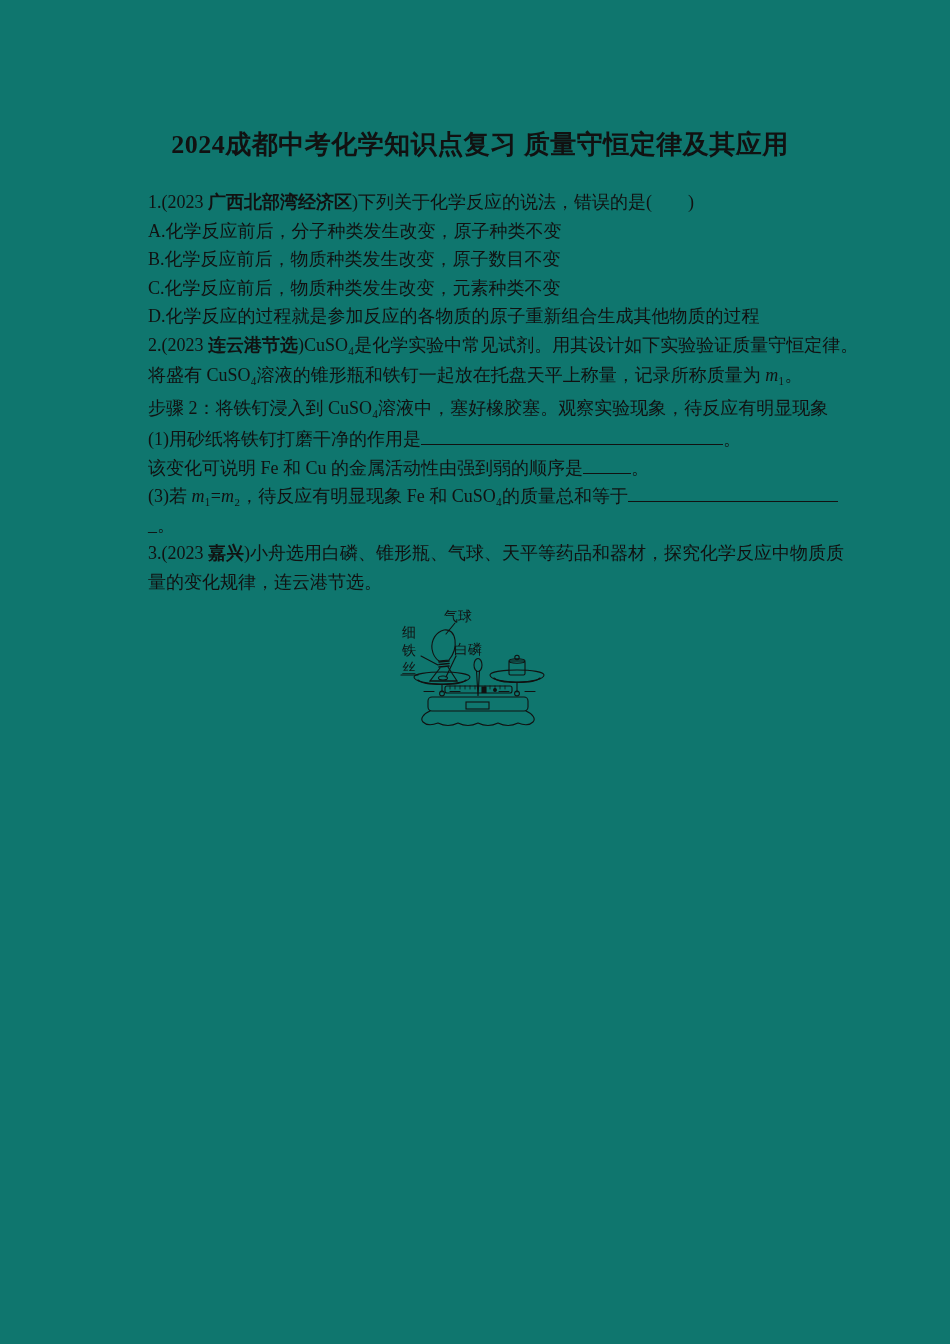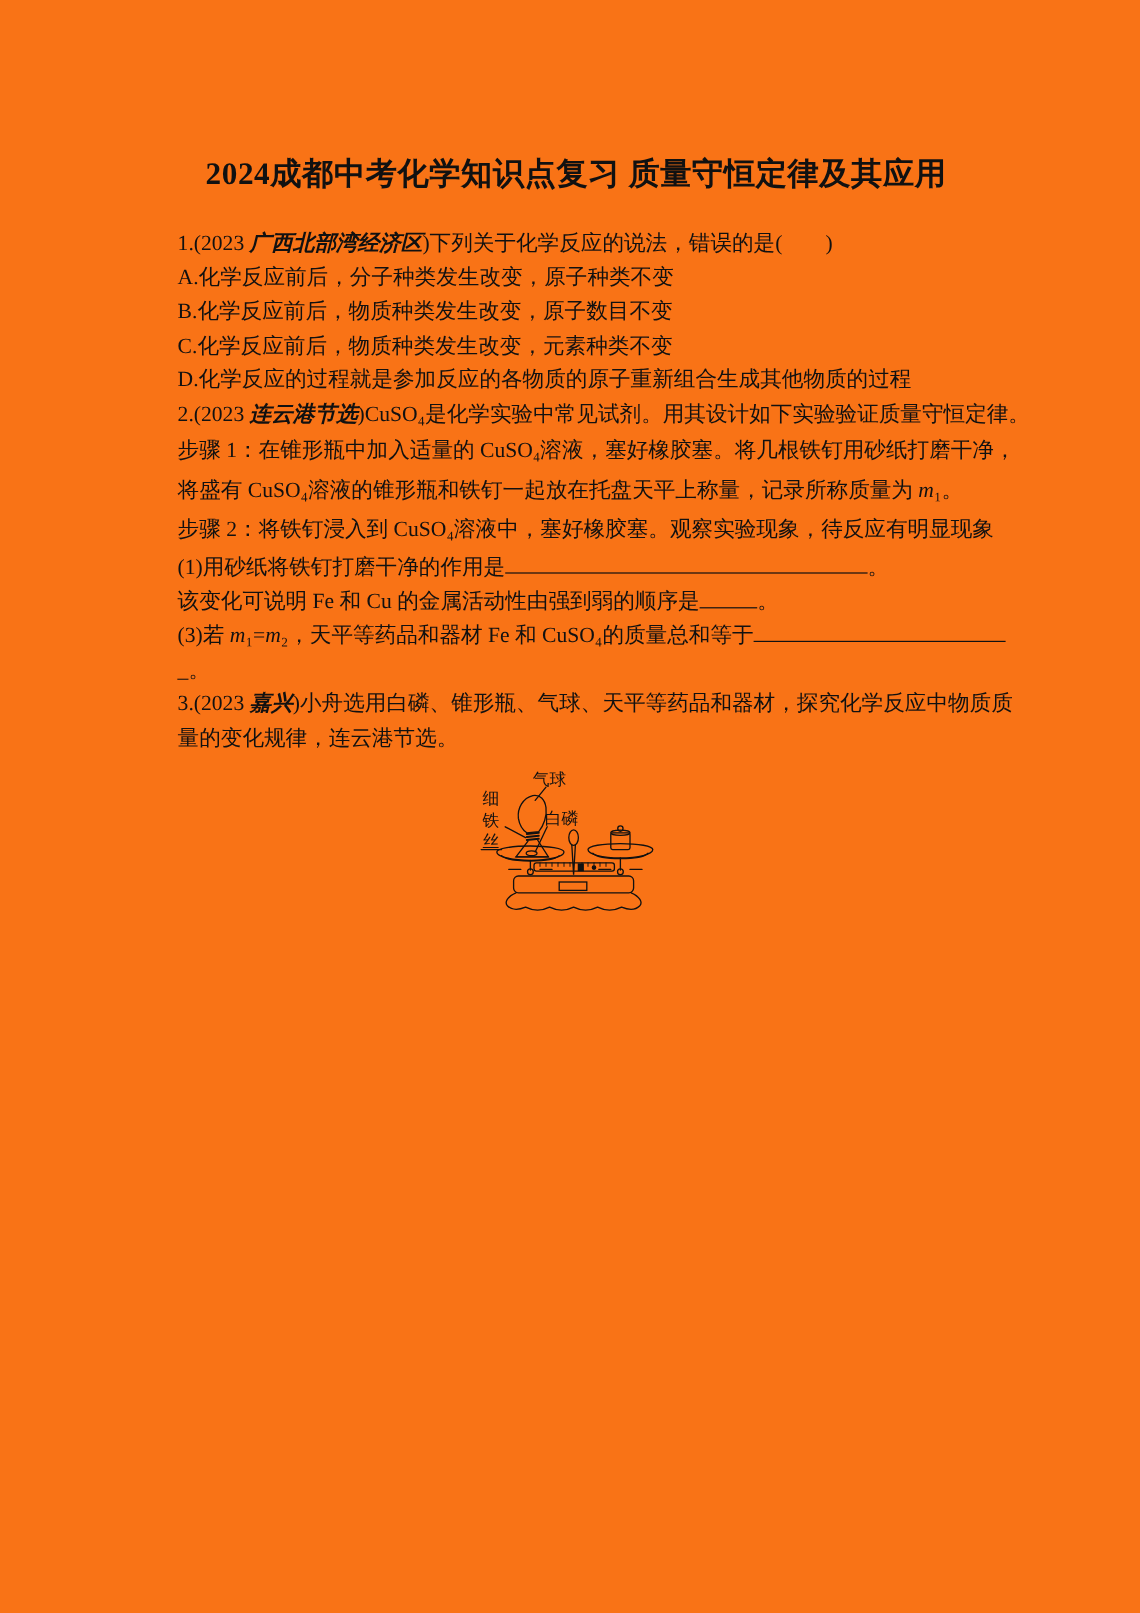--- a/index.html
+++ b/index.html
@@ -1,27 +1,27 @@
 <!DOCTYPE html>
 <html lang="zh"><head>
 <meta charset="utf-8">
 <style>
   html,body{margin:0;padding:0;background:#ffffff;}
   body{width:950px;height:1344px;position:relative;overflow:hidden;
        font-family:"Liberation Serif","DejaVu Serif",serif;color:#111;}
-  .page{position:absolute;left:0;top:0;width:950px;height:1344px;background:#f97316;}
+  .page{position:absolute;left:0;top:0;width:950px;height:1344px;background:#0f766e;}
   .content{position:absolute;left:148px;top:128px;width:664px;}
   .doc-title{font-size:26px;font-weight:bold;text-align:center;
              letter-spacing:0.5px;margin:0 0 26px 0;line-height:34px;}
   .section-head{font-family:"Liberation Sans","DejaVu Sans",sans-serif;
                 font-weight:bold;font-size:17.5px;margin:0 0 13px 0;line-height:24px;}
   .section-head .gap{display:inline-block;width:38px;}
   .line{font-size:18px;line-height:28.5px;white-space:nowrap;}
   .step{line-height:33px;}
-  .src{font-family:"Liberation Sans","DejaVu Sans",sans-serif;font-weight:bold;font-style:italic;}
+  .src{font-family:"Liberation Sans","DejaVu Sans",sans-serif;font-weight:bold;}
   .mi{font-style:italic;font-family:"Liberation Serif","DejaVu Serif",serif;}
   .blank{display:inline-block;border-bottom:1px solid #111;height:16px;
          vertical-align:baseline;}
   .b1{width:302px;} .b2{width:318px;} .b3{width:48px;} .b4{width:210px;}
   .figure-wrap{margin:8px 0 0 250px;width:160px;height:128px;}
   svg{display:block;}
   svg text{font-family:"Liberation Serif","DejaVu Serif",serif;fill:#111;}
   .figlabel{font-size:14px;}
 </style>
 </head>
@@ -37,34 +37,33 @@
       <span>1.(2023 </span><span class="src">广西北部湾经济区</span><span>)下列关于化学反应的说法，错误的是(　　)</span>
     </div>
     <div class="line">A.化学反应前后，分子种类发生改变，原子种类不变</div>
     <div class="line">B.化学反应前后，物质种类发生改变，原子数目不变</div>
     <div class="line">C.化学反应前后，物质种类发生改变，元素种类不变</div>
     <div class="line">D.化学反应的过程就是参加反应的各物质的原子重新组合生成其他物质的过程</div>
 
     <div class="line">
       <span>2.(2023 </span><span class="src">连云港节选</span><span>)CuSO₄是化学实验中常见试剂。用其设计如下实验验证质量守恒定律。</span>
     </div>
-    <div class="line step">步骤 1：在锥形瓶中加入适量的 CuSO₄溶液，塞好橡胶塞。将几根铁钉用砂纸打磨干净，</div>
     <div class="line step">
       <span>将盛有 CuSO₄溶液的锥形瓶和铁钉一起放在托盘天平上称量，记录所称质量为 </span><span class="mi">m</span><span>₁。</span>
     </div>
     <div class="line step">步骤 2：将铁钉浸入到 CuSO₄溶液中，塞好橡胶塞。观察实验现象，待反应有明显现象</div>
 
     <div class="line">
       <span>(1)用砂纸将铁钉打磨干净的作用是</span><span class="blank b1"></span><span>。</span>
     </div>
     <div class="line">
       <span>该变化可说明 Fe 和 Cu 的金属活动性由强到弱的顺序是</span><span class="blank b3"></span><span>。</span>
     </div>
     <div class="line">
-      <span>(3)若 </span><span class="mi">m</span><span>₁=</span><span class="mi">m</span><span>₂，天平等药品和器材 Fe 和 CuSO₄的质量总和等于</span><span class="blank b4"></span>
+      <span>(3)若 </span><span class="mi">m</span><span>₁=</span><span class="mi">m</span><span>₂，待反应有明显现象 Fe 和 CuSO₄的质量总和等于</span><span class="blank b4"></span>
     </div>
     <div class="line">_。</div>
 
     <div class="line">
       <span>3.(2023 </span><span class="src">嘉兴</span><span>)小舟选用白磷、锥形瓶、气球、天平等药品和器材，探究化学反应中物质质</span>
     </div>
     <div class="line">量的变化规律，连云港节选。</div>
 
     <div class="figure-wrap">
       <svg width="160" height="128" viewBox="0 0 160 128">

